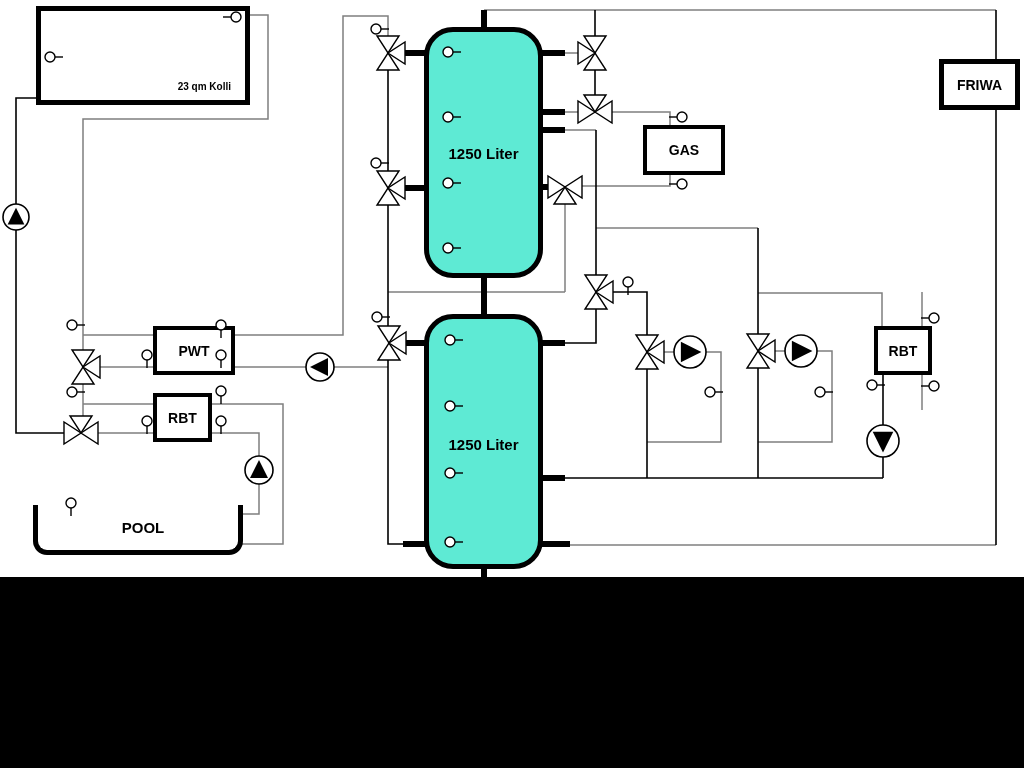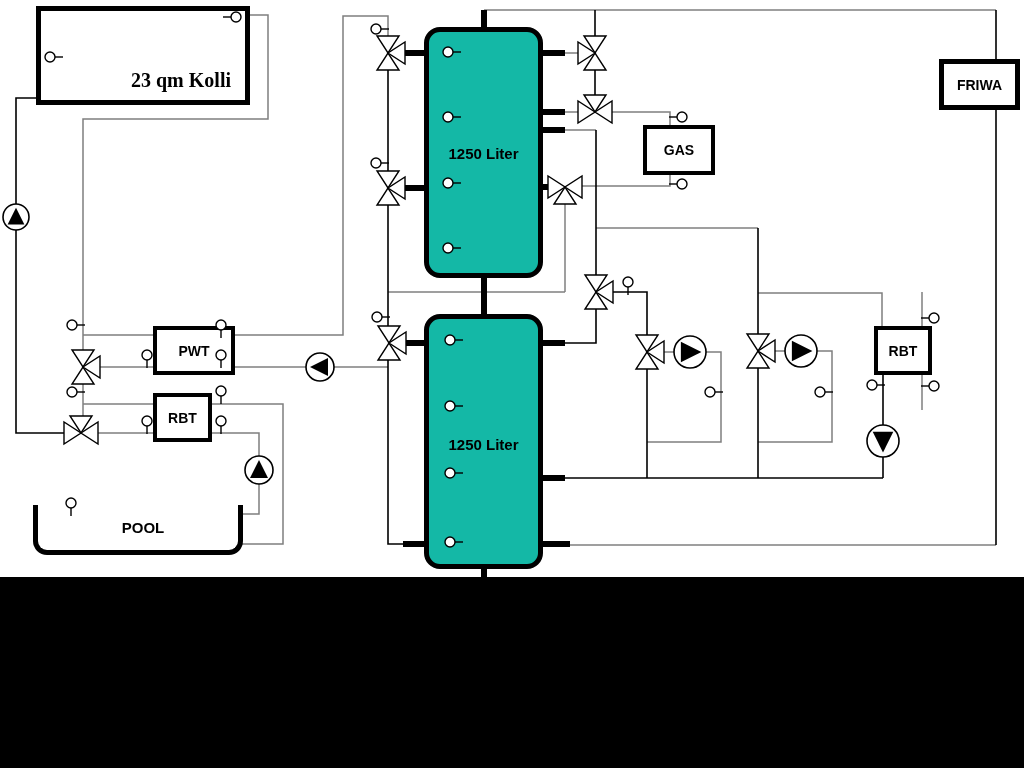--- a/index.html
+++ b/index.html
@@ -13,30 +13,30 @@
   path.pg { stroke:#7f7f7f; stroke-width:1.5; fill:none; }
   path.pb { stroke:#000000; stroke-width:1.6; fill:none; }
   path.pt { stroke:#000000; stroke-width:6;   fill:none; }
   .box {
     position:absolute; background:#ffffff; border:4px solid #000;
     box-sizing:border-box; display:flex; align-items:center; justify-content:center;
     font-weight:bold; font-size:14px; color:#000; z-index:2;
   }
   .box.thick { border-width:5px; }
   .tank {
-    position:absolute; background:#14b8a6; border:5px solid #000;
-    border-radius:16px; box-sizing:border-box; z-index:2;
+    position:absolute; background:#5eead4; border:5px solid #000;
+    border-radius:29px; box-sizing:border-box; z-index:2;
   }
   .tank .tlabel {
     position:absolute; left:0; width:100%; text-align:center;
     font-weight:bold; font-size:15px; color:#000;
   }
   #collector {
     align-items:flex-end; justify-content:flex-end;
-    padding:0 14px 8px 0; font-size:20px;font-family:Liberation Serif, serif;
+    padding:0 14px 8px 0; font-size:10px;
   }
   #pool {
     position:absolute; background:#ffffff; border:5px solid #000; border-top:none;
     border-radius:0 0 14px 14px; box-sizing:border-box;
     display:flex; align-items:center; justify-content:center;
     font-weight:bold; font-size:15px; z-index:2;
   }
   #band { position:absolute; left:0; top:577px; width:1024px; height:191px; background:#000; z-index:4; }
 </style>
 </head>
@@ -100,21 +100,21 @@
   </div>
 
   <div class="box" style="left:153px; top:326px; width:82px; height:49px;">
     <span>PWT</span>
   </div>
 
   <div class="box" style="left:153px; top:393px; width:59px; height:49px;">
     <span>RBT</span>
   </div>
 
-  <div class="box" style="left:643px; top:125px; width:72px; height:50px;">
+  <div class="box" style="left:643px; top:125px; width:82px; height:50px;">
     <span>GAS</span>
   </div>
 
   <div class="box" style="left:874px; top:326px; width:58px; height:49px;">
     <span>RBT</span>
   </div>
 
   <div class="box thick" style="left:939px; top:59px; width:81px; height:51px;">
     <span>FRIWA</span>
   </div>

